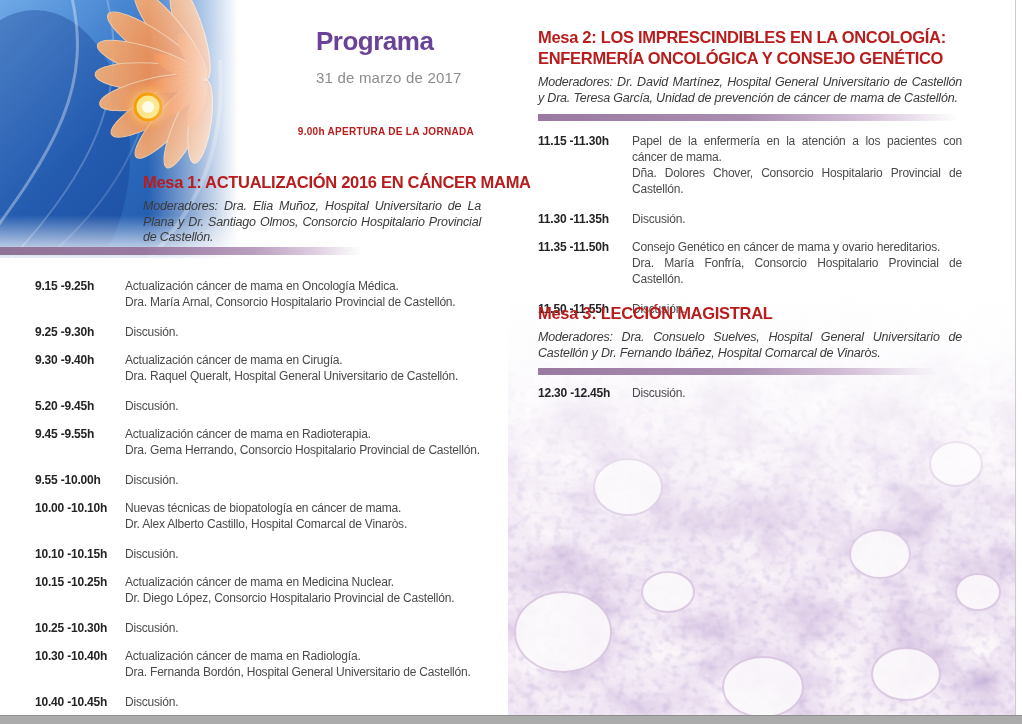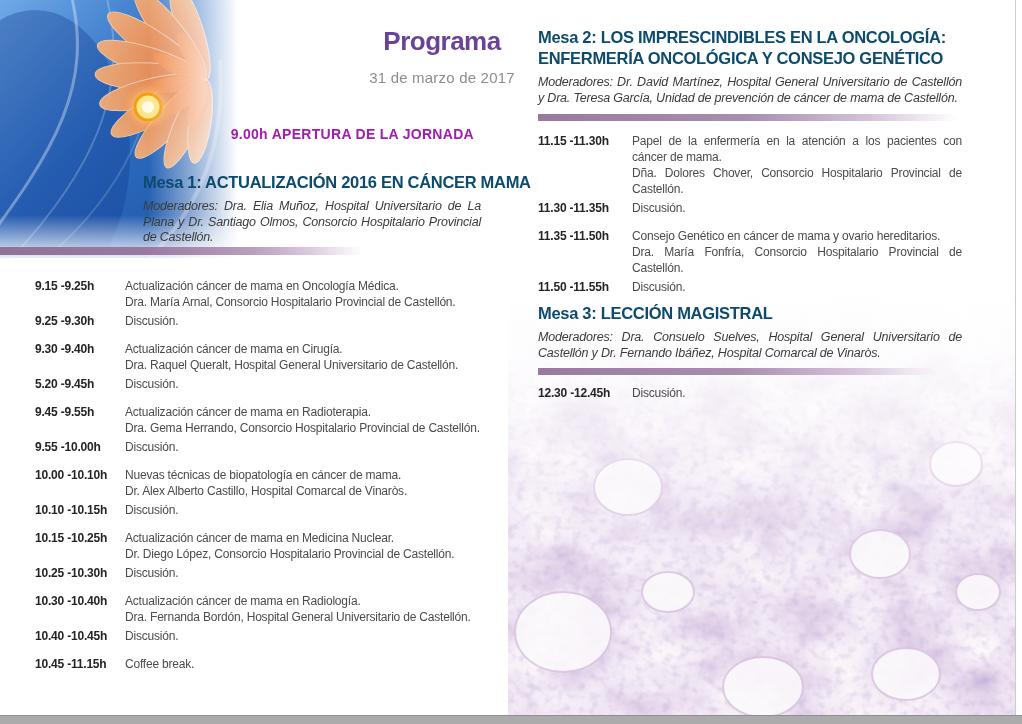--- a/index.html
+++ b/index.html
@@ -11,34 +11,34 @@
   
   .illustration{position:absolute;left:0;top:0;width:238px;height:258px;z-index:1;}
 
   
   .histology{position:absolute;left:508px;top:292px;width:508px;height:424px;z-index:0;overflow:hidden;}
   .histology svg{display:block;}
   .histology-fade{position:absolute;left:0;top:0;right:0;bottom:0;
     background:linear-gradient(180deg,#ffffff 0%,rgba(255,255,255,0.92) 14%,rgba(255,255,255,0.55) 32%,rgba(255,255,255,0.18) 50%,rgba(255,255,255,0) 68%);}
 
   
-  .title-block{position:absolute;left:332px;top:26px;width:220px;text-align:center;z-index:2;}
+  .title-block{position:absolute;left:316px;top:26px;width:220px;text-align:left;z-index:2;}
   .page-title{font-size:26px;font-weight:bold;color:#6a4398;letter-spacing:-0.5px;}
   .page-date{font-size:15px;color:#8d8d8d;margin-top:12px;letter-spacing:0.2px;}
 
   .opening{position:absolute;left:0;top:126px;width:474px;text-align:right;
-    font-weight:bold;font-size:14px;color:#a21caf;letter-spacing:0.3px;z-index:2;}
+    font-weight:bold;font-size:10px;color:#b91c1c;letter-spacing:0.3px;z-index:2;}
 
   
   .session{position:absolute;z-index:2;}
   #mesa1{left:143px;top:172px;width:338px;}
   #mesa2{left:538px;top:27px;width:424px;}
   #mesa3{left:538px;top:303px;width:424px;}
 
-  .session-title{font-size:16.5px;font-weight:bold;color:#0c4a6e;line-height:21px;letter-spacing:-0.3px;}
+  .session-title{font-size:16.5px;font-weight:bold;color:#b91c1c;line-height:21px;letter-spacing:-0.3px;}
   #mesa1 .session-title{width:360px;white-space:nowrap;}
   #mesa2 .session-title{width:478px;}
 
   .moderators{font-style:italic;font-size:12.5px;line-height:15.5px;color:#3b3b3b;
     margin-top:6px;text-align:justify;letter-spacing:-0.2px;}
   #mesa2 .moderators,#mesa3 .moderators{width:424px;}
 
   .bar{height:7px;margin-top:8px;
     background:linear-gradient(90deg,#9a79a1 0%,#a98eb0 50%,#d4c0d8 78%,rgba(255,255,255,0) 100%);}
   #mesa2 .bar{width:420px;margin-top:8px;}
@@ -46,21 +46,21 @@
 
   
   .bar-mesa1{position:absolute;left:0;top:247px;width:362px;height:8px;z-index:5;
     background:linear-gradient(90deg,#8f7396 0%,#9a79a1 40%,#b99fbe 70%,#dccadf 86%,rgba(255,255,255,0) 100%);}
 
   
   .items{margin-top:12px;}
   #mesa3 .items{margin-top:10px;}
   #mesa1-items{position:absolute;left:35px;top:266px;width:458px;z-index:2;}
   .row{display:flex;font-size:12px;line-height:16px;letter-spacing:-0.2px;}
-  .row + .row{margin-top:3px;}
+  .row + .row{margin-top:14px;}
   .row.gap{margin-top:12px;}
   .row .time{flex:0 0 90px;font-weight:bold;color:#242424;}
   #mesa2 .row .time,#mesa3 .row .time{flex-basis:94px;}
   .row .desc{flex:1;text-align:justify;color:#4b4b4b;}
   .row .desc .bold-title{font-weight:bold;color:#242424;}
 
   
   .right-border{position:absolute;top:0;right:6px;bottom:8px;width:1px;background:#cccccc;z-index:6;}
   .bottom-scrollbar{position:absolute;left:0;right:0;bottom:0;height:8px;background:#ababab;
     border-top:1px solid #8f8f8f;z-index:10;}

